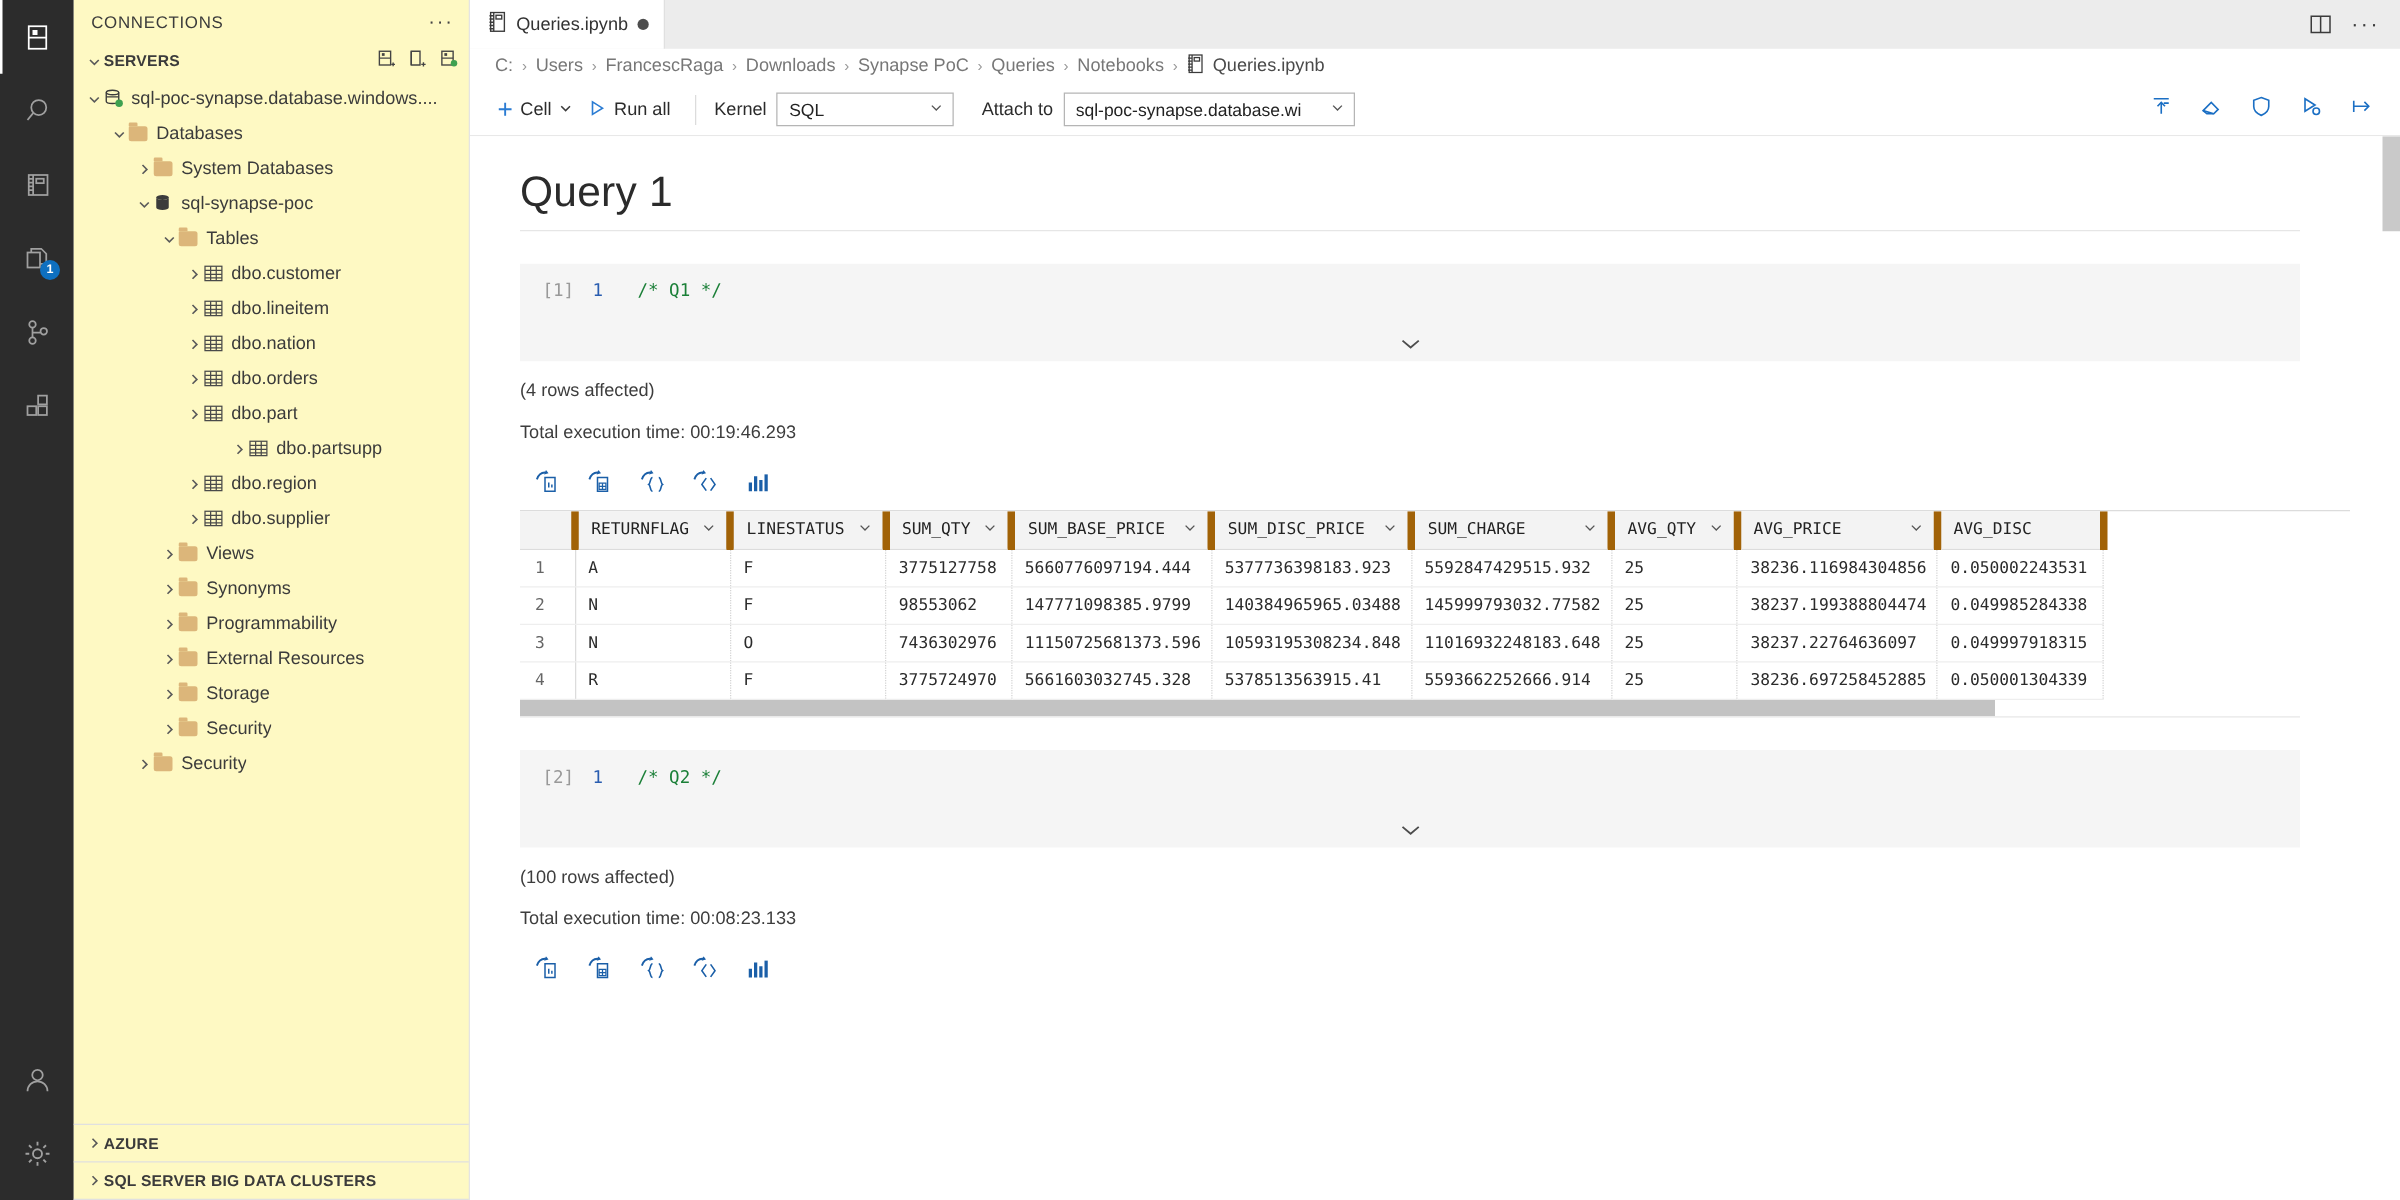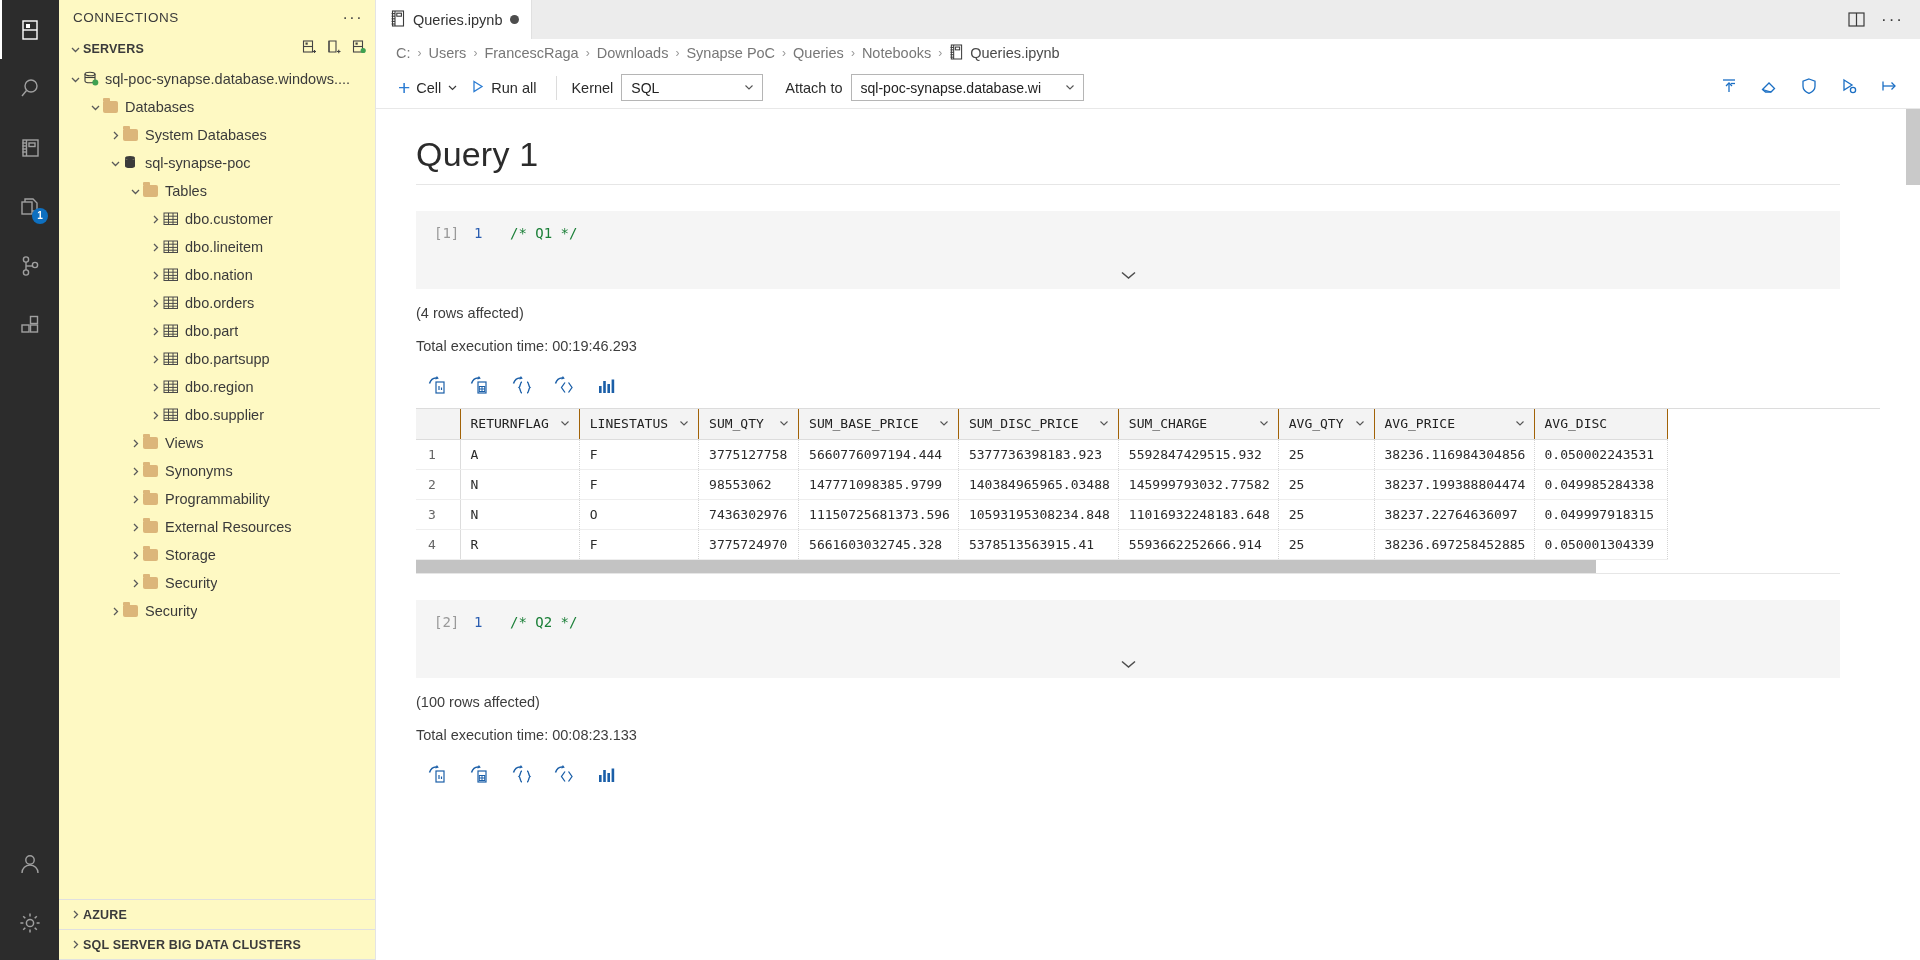--- a/index.html
+++ b/index.html
@@ -168,21 +168,21 @@
   .exec-time { margin: 17px 0 0 40px; font-size: 14.5px; color: #3d3d3d; }
 
   .res-toolbar { display:flex; align-items:center; gap: 22px; margin: 22px 0 0 52px; }
   .res-toolbar .ricon { color: #1b5fa8; display:flex; align-items:center; }
 
   .gridwrap { margin: 12px 0 0 40px; border-top: 1px solid #dcdcdc; width: calc(100% - 40px); overflow: hidden; position: relative; }
   table.grid { border-collapse: collapse; font-family: "DejaVu Sans Mono", monospace; table-layout: fixed; }
   table.grid th {
     background: #f3f3f3; font-weight: normal; font-size: 13px; color: #222;
     text-align: left; height: 30px; padding: 0 8px 0 10px;
-    border-right: 1px solid #a16207; border-bottom: 1px solid #dcdcdc;
+    border-right: 6px solid #a16207; border-bottom: 1px solid #dcdcdc;
     white-space: nowrap;
   }
   table.grid th .hd { display:flex; align-items:center; justify-content:space-between; gap: 10px; }
   table.grid th .cv { color:#555; font-size: 10px; }
   table.grid td {
     font-size: 13px; color: #2b2b2b; height: 30px;
     padding: 0 8px 0 10px; white-space: nowrap;
     border-right: 1px dotted #d4d4d4; border-bottom: 1px solid #eeeeee;
     background: #fff;
   }
@@ -468,21 +468,21 @@
             <rect x="1" y="1" width="13.5" height="11.5"></rect>
             <line x1="1" y1="4.2" x2="14.5" y2="4.2"></line>
             <line x1="1" y1="7.4" x2="14.5" y2="7.4"></line>
             <line x1="1" y1="10.2" x2="14.5" y2="10.2"></line>
             <line x1="5.5" y1="1" x2="5.5" y2="12.5"></line>
             <line x1="10" y1="1" x2="10" y2="12.5"></line>
           </svg>
         </span>
         <span class="tlabel">dbo.part</span>
       </div>
-      <div class="tree-row" style="padding-left: 88px;">
+      <div class="tree-row" style="padding-left: 88px; margin-left: 36px;">
         <span class="twisty">
           <svg width="11" height="11" viewBox="0 0 11 11" fill="none" stroke="#5a5a5a" stroke-width="1.3">
             <polyline points="4,2 7.5,5.5 4,9"></polyline>
           </svg>
         </span>
         <span class="ticon">
           <svg width="16" height="14" viewBox="0 0 16 14" fill="none" stroke="#4a4a4a" stroke-width="1">
             <rect x="1" y="1" width="13.5" height="11.5"></rect>
             <line x1="1" y1="4.2" x2="14.5" y2="4.2"></line>
             <line x1="1" y1="7.4" x2="14.5" y2="7.4"></line>

